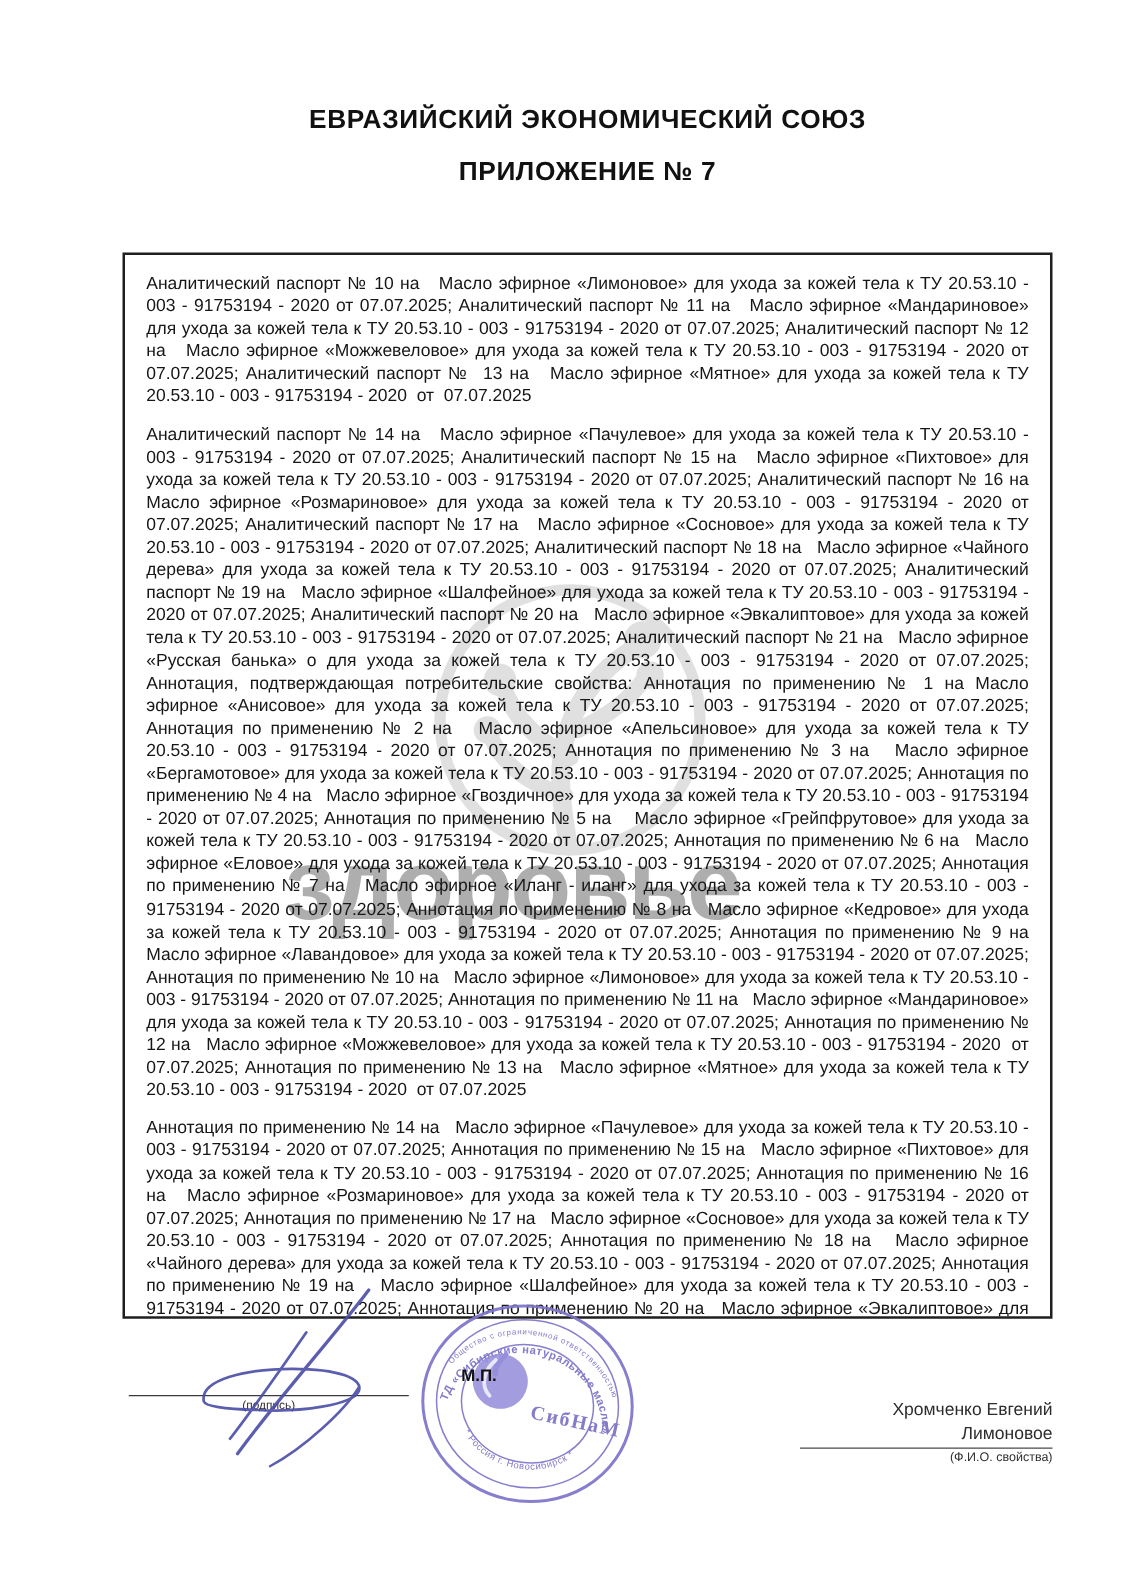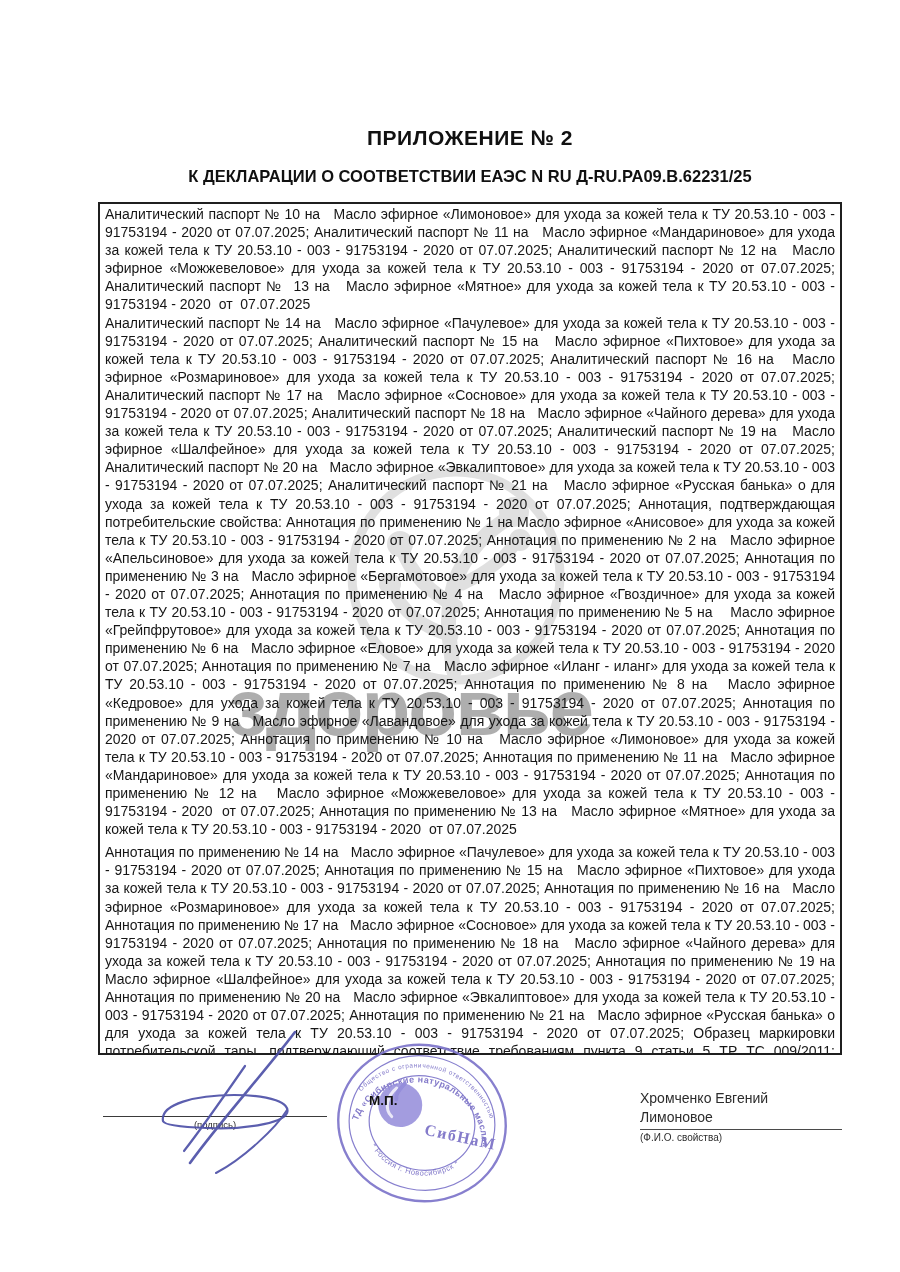--- a/index.html
+++ b/index.html
@@ -9,53 +9,53 @@
   }
   .hdr{position:absolute;left:98px;width:744px;text-align:center;font-weight:bold;color:#111;}
   .hdr-1{top:84px;font-size:21px;letter-spacing:.5px;}
   .hdr-2{top:126px;font-size:21px;letter-spacing:.5px;}
   .hdr-3{top:167px;font-size:16.5px;}
   .content-box{
     position:absolute;left:98px;top:202px;width:744px;height:853px;box-sizing:border-box;
     border:2px solid #1f1f1f;padding:1px 5px 0 5px;overflow:hidden;z-index:2;background:transparent;
   }
   .content-box p{
-    margin:0;font-size:14px;line-height:18.1px;text-align:justify;
+    margin:12px;font-size:14px;line-height:18.1px;text-align:justify;
     white-space:pre-wrap;color:#161616;
   }
   .content-box p.gap{margin-top:5px;}
   
   .wm{position:absolute;z-index:1;pointer-events:none;}
   .wm-logo{left:336px;top:456px;}
   .wm-brand{
     left:228px;top:668px;font-size:80px;font-weight:bold;letter-spacing:-2px;
     color:rgba(120,120,120,.60);line-height:1;
   }
   .wm-tagline{
     left:262px;top:795px;font-size:23px;font-weight:600;letter-spacing:5px;
     color:rgba(158,158,158,.60);line-height:1;
   }
   
   .sig-line{position:absolute;left:103px;top:1116px;width:224px;border-top:1.6px solid #3a3a3a;z-index:3;}
   .sig-caption{position:absolute;left:103px;top:1119px;width:224px;text-align:center;font-size:9.5px;color:#2e2e2e;z-index:3;}
   .mp-label{position:absolute;left:369px;top:1073px;font-size:13.5px;font-weight:bold;color:#111;z-index:5;margin-top:20px;}
   .stamp{position:absolute;left:334px;top:1042px;z-index:4;opacity:.92;}
   .signature{position:absolute;left:120px;top:1020px;z-index:4;}
-  .applicant{position:absolute;left:640px;top:1089px;width:202px;text-align:left;z-index:3;}
+  .applicant{position:absolute;left:640px;top:1118px;width:202px;text-align:right;z-index:3;}
   .applicant .nm{font-size:14px;line-height:19px;color:#2c2c2c;}
   .applicant .rule{border-bottom:1.8px solid #4a4a4a;margin-top:2px;}
   .applicant .cap{font-size:10px;color:#2e2e2e;margin-top:2px;}
 </style>
 </head>
 <body>
 
 <div class="page">
 
-  <div class="hdr hdr-2">ПРИЛОЖЕНИЕ № 2</div>
-  <div class="hdr hdr-3">К ДЕКЛАРАЦИИ О СООТВЕТСТВИИ ЕАЭС N RU Д-RU.РА09.В.62231/25</div>
+  <div class="hdr hdr-1">ЕВРАЗИЙСКИЙ ЭКОНОМИЧЕСКИЙ СОЮЗ</div>
+  <div class="hdr hdr-2">ПРИЛОЖЕНИЕ № 7</div>
 
   <svg class="wm wm-logo" width="240" height="240" viewBox="0 0 240 240">
     <g opacity="0.5" stroke="#c2c2c2" fill="none" stroke-linecap="round">
       <circle cx="120" cy="120" r="104" stroke-width="9"></circle>
       <path d="M 118,216 C 112,180 108,150 122,118 C 136,88 158,70 176,60" stroke-width="15"></path>
       <path d="M 120,150 C 96,138 74,118 66,92" stroke-width="14"></path>
       <path d="M 126,128 C 148,118 168,104 180,86" stroke-width="13"></path>
       <path d="M 116,180 C 88,172 66,156 56,132" stroke-width="13"></path>
       <circle cx="178" cy="56" r="15" fill="#c2c2c2" stroke="none"></circle>
       <circle cx="64" cy="88" r="13" fill="#c2c2c2" stroke="none"></circle>

